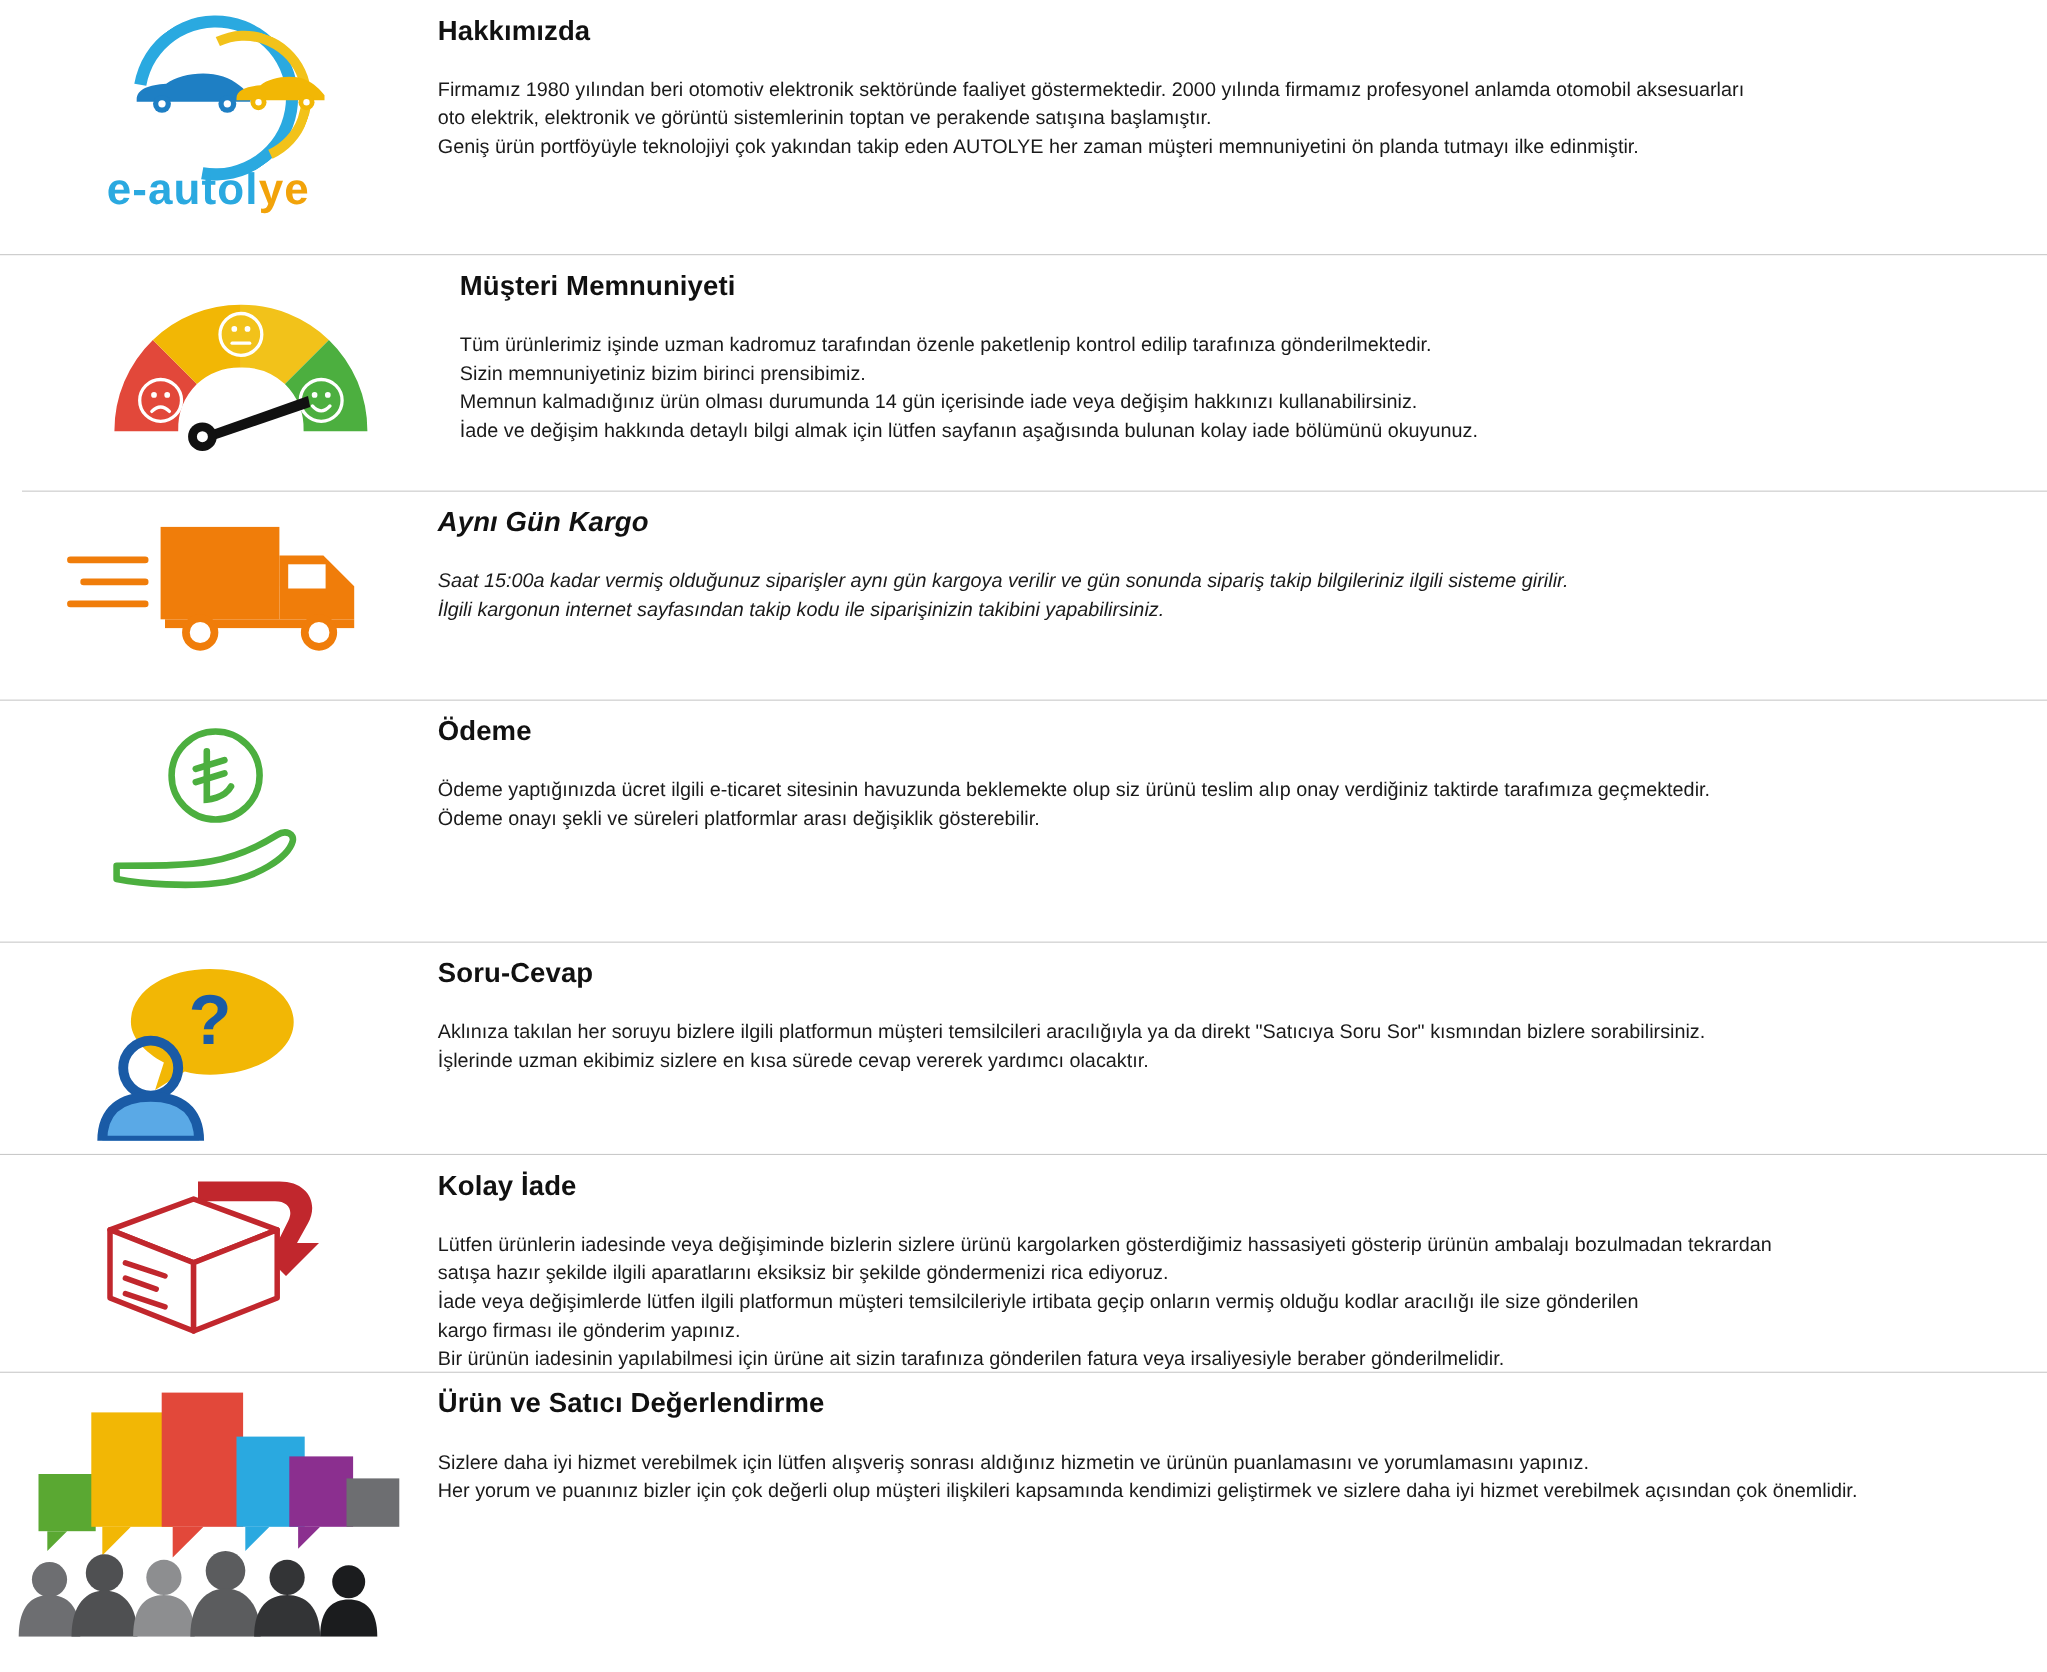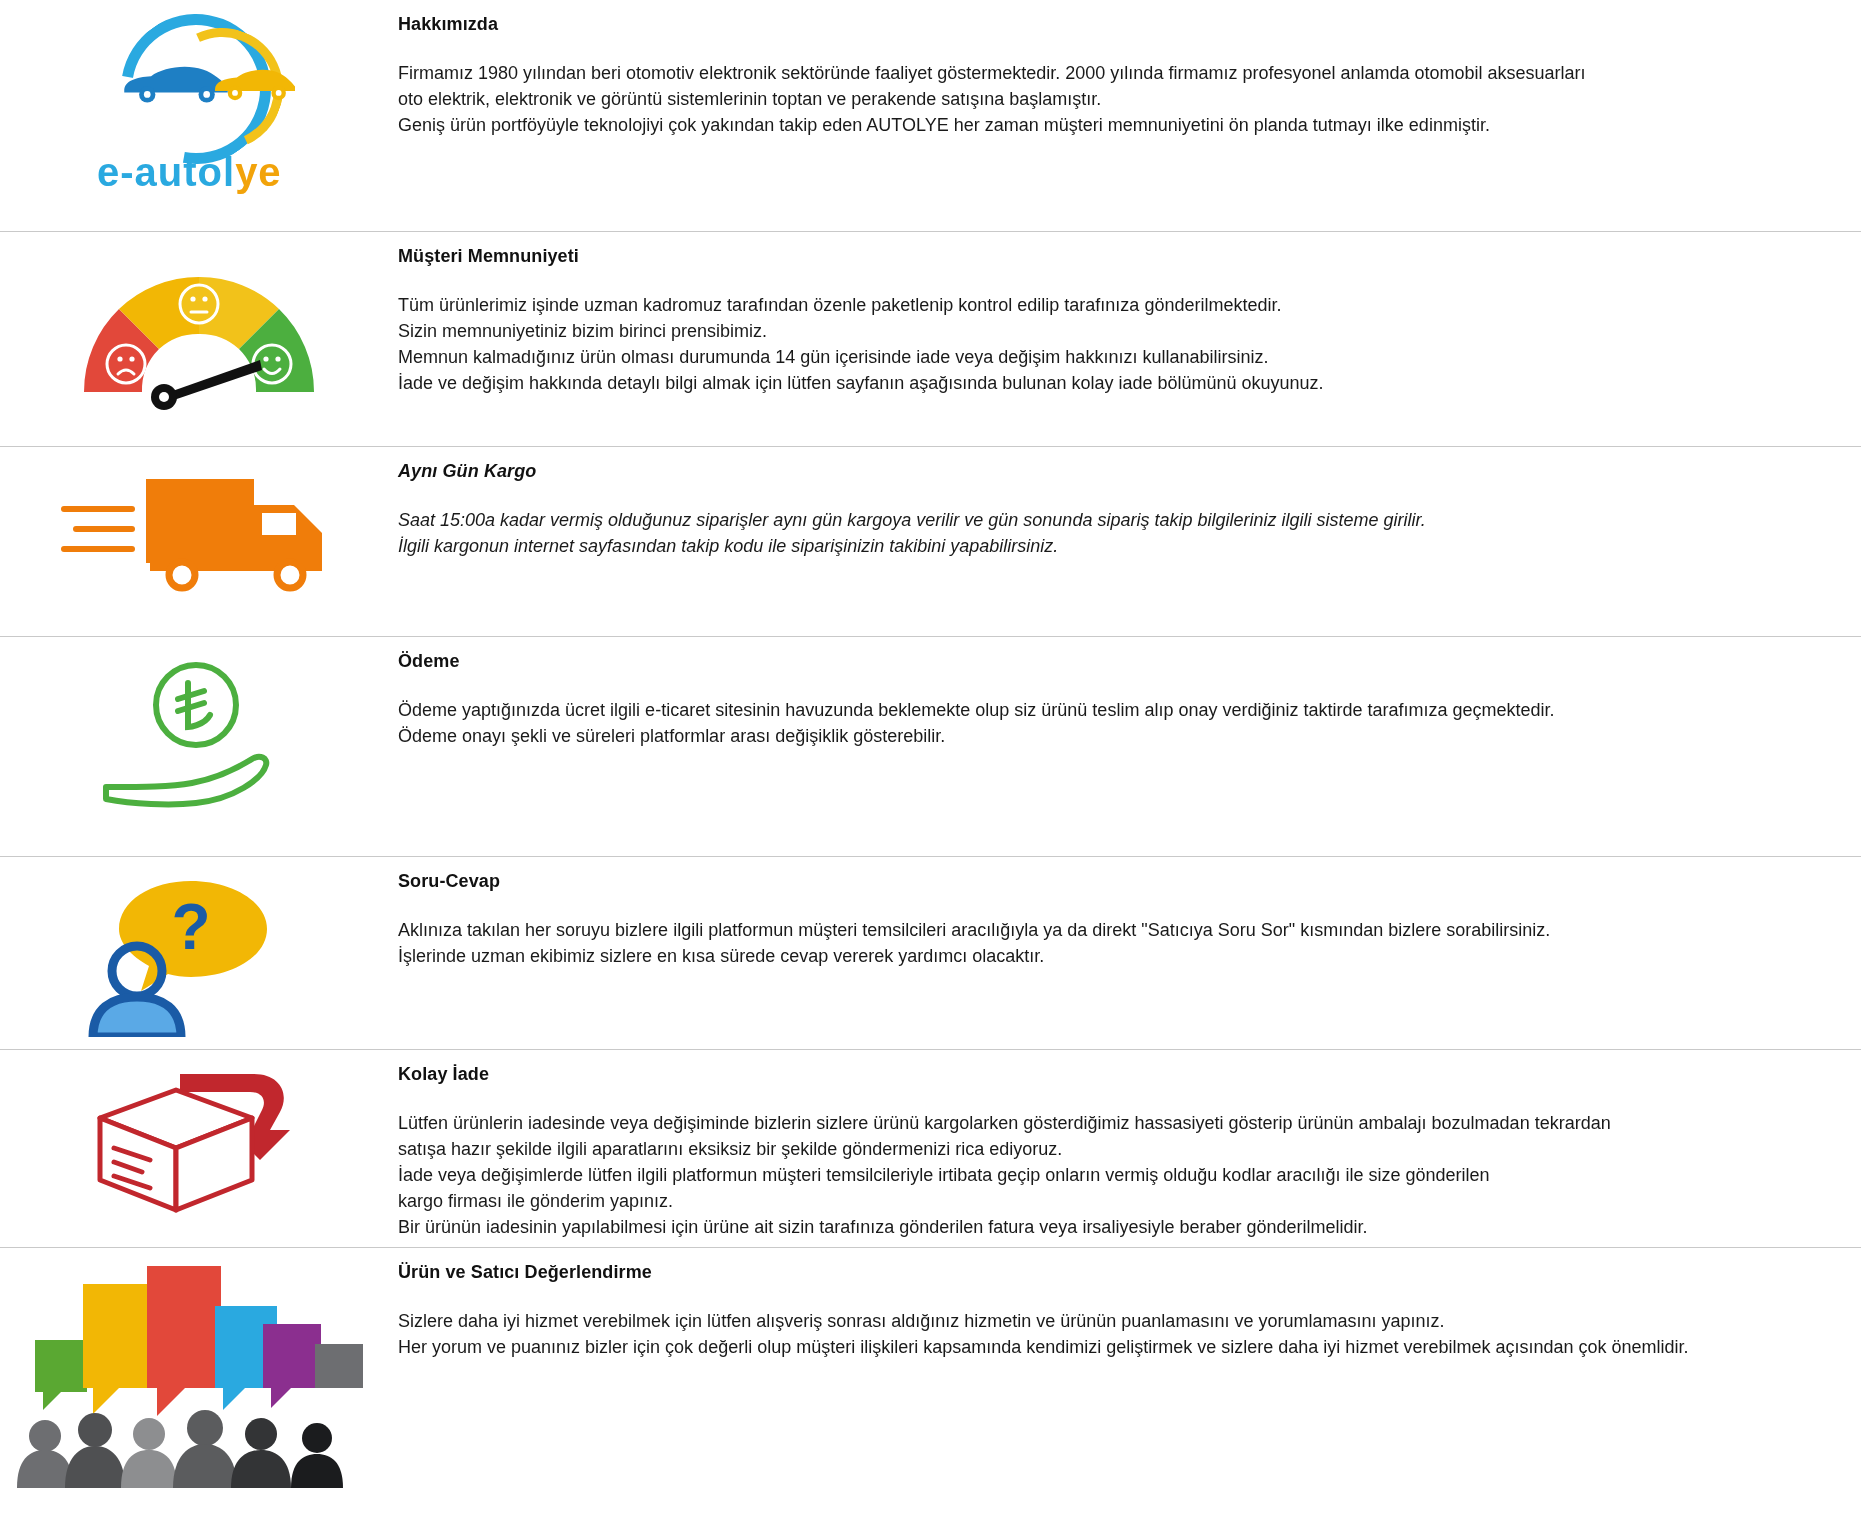--- a/index.html
+++ b/index.html
@@ -35,36 +35,36 @@
     box-sizing: border-box;
     padding: 10px 0;
   }
   .text-col {
     flex: 1;
     padding-top: 14px;
     padding-right: 40px;
     box-sizing: border-box;
   }
   .sec-title {
-    font-size: 18px;
+    font-size: 25px;
     font-weight: 600;
     color: #111111;
     margin: 0 0 26px 0;
     letter-spacing: 0.1px;
   }
   .sec-body {
     font-size: 18px;
     line-height: 1.44;
     color: #1a1a1a;
   }
   .sec-body .ln { display: block; }
 
   
   .s-about   { height: 232px; }
-  .s-sat     { height: 215px; }
+  .s-sat     { height: 215px; margin-left: 20px; }
   .s-cargo   { height: 190px; font-style: italic; }
   .s-pay     { height: 220px; }
   .s-qa      { height: 193px; }
   .s-return  { height: 198px; }
   .s-review  { height: 268px; }
 
   
   .logo-wrap {
     width: 260px;
     height: 200px;

